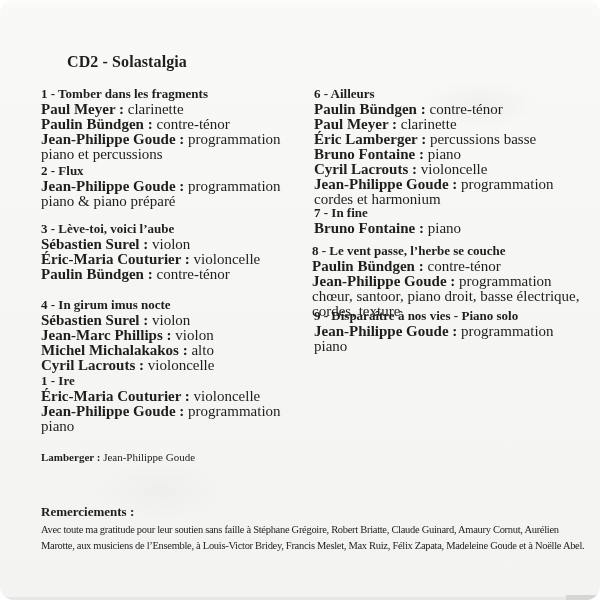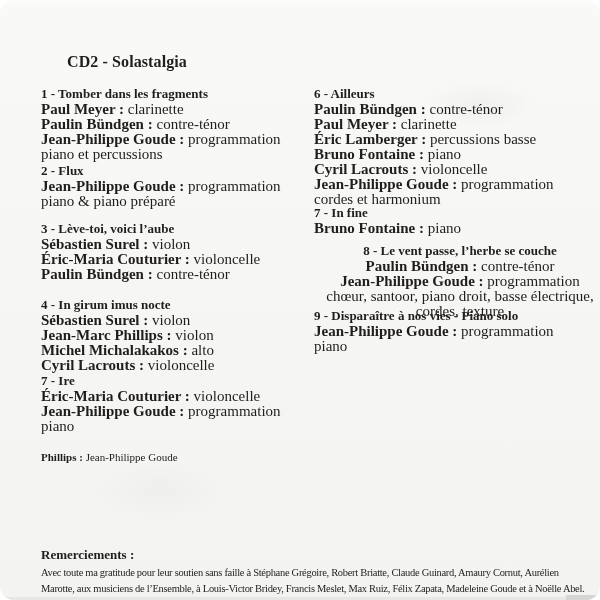--- a/index.html
+++ b/index.html
@@ -27,32 +27,32 @@
     font-size: 16px; font-weight: bold; letter-spacing: 0.1px;
   }
   .track { position: absolute; }
   .t1 { left: 41px;  top: 86px;  width: 276px; }
   .t2 { left: 41px;  top: 163px; width: 276px; }
   .t3 { left: 41px;  top: 221px; width: 276px; }
   .t4 { left: 41px;  top: 297px; width: 276px; }
   .t5 { left: 41px;  top: 373px; width: 276px; }
   .t6 { left: 314px; top: 86px;  width: 272px; }
   .t7 { left: 314px; top: 205px; width: 272px; }
-  .t8 { left: 324px; top: 243px; width: 272px; text-align: center; }
+  .t8 { left: 312px; top: 243px; width: 272px; }
   .t9 { left: 314px; top: 308px; width: 272px; }
 
   .track-heading { font-size: 13px; font-weight: bold; line-height: 15px; margin-bottom: 1px; }
   .credit { font-size: 15px; line-height: 15px; }
   .credit-name { font-weight: bold; }
 
   .musiques { position: absolute; left: 41px; top: 450px; font-size: 11px; line-height: 15px; }
   .musiques-label { font-weight: bold; }
 
   .remerciements { position: absolute; left: 41px; top: 504px; width: 546px; }
-  .rem-label { font-size: 13px; font-weight: bold; line-height: 16px; margin-bottom: 2px; margin-top: 43px; }
+  .rem-label { font-size: 13px; font-weight: bold; line-height: 16px; margin-bottom: 2px; }
   .rem-text  { font-size: 10.5px; line-height: 16.4px; letter-spacing: -0.3px; }
 </style>
 </head>
 <body>
 
 <div class="page">
   <div class="edge-top"></div>
   <div class="smudge-a"></div>
   <div class="smudge-b"></div>
 
@@ -79,21 +79,21 @@
 
   <div class="track t4">
     <div class="track-heading">4 - In girum imus nocte</div>
     <div class="credit"><span class="credit-name">Sébastien Surel :</span> <span class="credit-role">violon</span></div>
     <div class="credit"><span class="credit-name">Jean-Marc Phillips :</span> <span class="credit-role">violon</span></div>
     <div class="credit"><span class="credit-name">Michel Michalakakos :</span> <span class="credit-role">alto</span></div>
     <div class="credit"><span class="credit-name">Cyril Lacrouts :</span> <span class="credit-role">violoncelle</span></div>
   </div>
 
   <div class="track t5">
-    <div class="track-heading">7 - Ire</div>
+    <div class="track-heading">1 - Ire</div>
     <div class="credit"><span class="credit-name">Éric-Maria Couturier :</span> <span class="credit-role">violoncelle</span></div>
     <div class="credit"><span class="credit-name">Jean-Philippe Goude :</span> <span class="credit-role">programmation piano</span></div>
   </div>
 
   <div class="track t6">
     <div class="track-heading">6 - Ailleurs</div>
     <div class="credit"><span class="credit-name">Paulin Bündgen :</span> <span class="credit-role">contre-ténor</span></div>
     <div class="credit"><span class="credit-name">Paul Meyer :</span> <span class="credit-role">clarinette</span></div>
     <div class="credit"><span class="credit-name">Éric Lamberger :</span> <span class="credit-role">percussions basse</span></div>
     <div class="credit"><span class="credit-name">Bruno Fontaine :</span> <span class="credit-role">piano</span></div>
@@ -111,21 +111,21 @@
     <div class="credit"><span class="credit-name">Paulin Bündgen :</span> <span class="credit-role">contre-ténor</span></div>
     <div class="credit"><span class="credit-name">Jean-Philippe Goude :</span> <span class="credit-role">programmation chœur, santoor, piano droit, basse électrique, cordes, texture</span></div>
   </div>
 
   <div class="track t9">
     <div class="track-heading">9 - Disparaître à nos vies - Piano solo</div>
     <div class="credit"><span class="credit-name">Jean-Philippe Goude :</span> <span class="credit-role">programmation piano</span></div>
   </div>
 
   <div class="musiques">
-    <span class="musiques-label">Phillips :</span>
+    <span class="musiques-label">Lamberger :</span>
     <span class="musiques-value">Jean-Philippe Goude</span>
   </div>
 
   <div class="remerciements">
     <div class="rem-label">Remerciements :</div>
     <div class="rem-text">Avec toute ma gratitude pour leur soutien sans faille à Stéphane Grégoire, Robert Briatte, Claude Guinard, Amaury Cornut, Aurélien Marotte, aux musiciens de l’Ensemble, à Louis-Victor Bridey, Francis Meslet, Max Ruiz, Félix Zapata, Madeleine Goude et à Noëlle Abel.</div>
   </div>
 
   <div class="edge-bottom"></div>
   <div class="corner-mark"></div>

